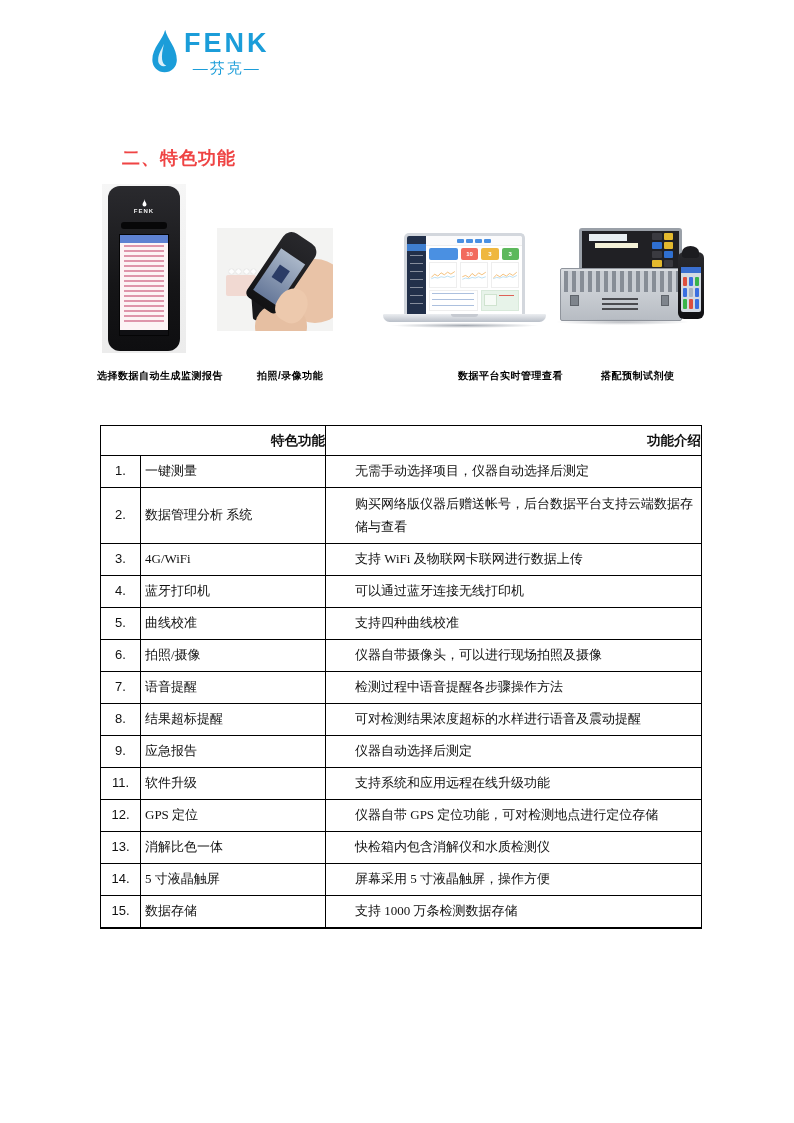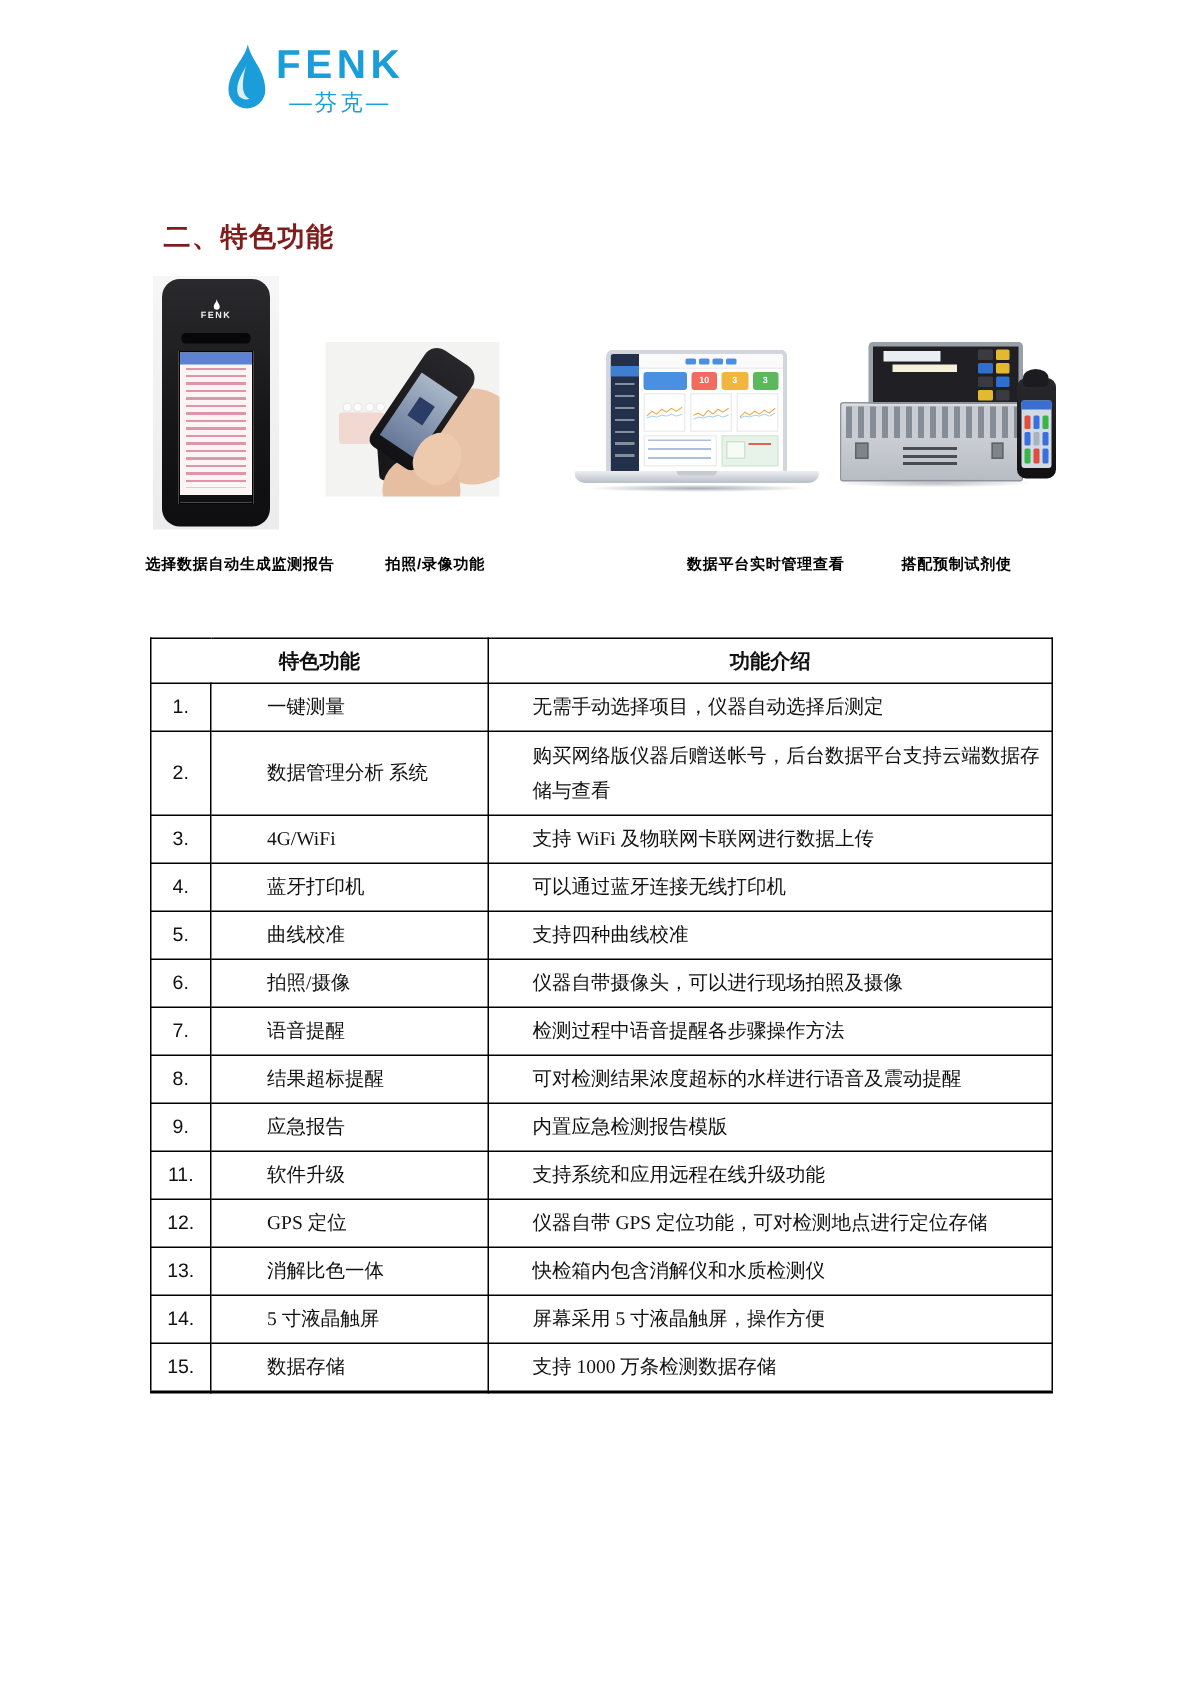--- a/index.html
+++ b/index.html
@@ -8,21 +8,21 @@
   .page { position:relative; width:794px; height:1123px; background:#fff; overflow:hidden; }
 
   
   .logo { position:absolute; left:150px; top:28px; display:flex; align-items:flex-start; }
   .logo .drop-svg { width:28px; height:50px; }
   .logo-text { margin-left:6px; color:#1b9dd9; }
   .brand { font-size:27px; font-weight:700; letter-spacing:3px; line-height:30px; }
   .brand-cn { font-size:15px; letter-spacing:2px; text-align:center; margin-top:1px; }
 
   
-  .heading { position:absolute; left:109px; top:146px; font-size:18px; font-weight:700; color:#7f1d1d; letter-spacing:1px; }
+  .heading { position:absolute; left:122px; top:146px; font-size:18px; font-weight:700; color:#ef4444; letter-spacing:1px; }
 
   
   .photo { position:absolute; overflow:hidden; }
   .photo1 { left:102px; top:184px; width:84px; height:169px; background:linear-gradient(180deg,#f6f6f6,#ececec); }
   .dev1 { position:absolute; left:7%; right:7%; top:1%; bottom:1%; background:linear-gradient(180deg,#2a2a2e,#151517 60%,#0e0e10); border-radius:12px; }
   .dev1-logo { position:absolute; top:8%; left:0; right:0; text-align:center; color:#f0f0f0; font-size:6px; font-weight:700; letter-spacing:1px; }
   .dev1-logo svg { display:block; margin:0 auto 1px auto; width:5px; height:8px; }
   .dev1-slot { position:absolute; top:22%; left:18%; right:18%; height:4%; background:#070708; border-radius:3px; }
   .dev1-screen { position:absolute; top:29%; left:16%; right:16%; bottom:9%; background:#fdf4f5; border:1px solid #050506; }
   .scr-statusbar { position:absolute; top:0; left:0; right:0; height:8%; background:#5e82d2; }
@@ -103,27 +103,27 @@
   .cap1 { left:97px; } .cap2 { left:257px; } .cap3 { left:418px;margin-left:40px; } .cap4 { left:601px; }
 
   
   .feature-table { position:absolute; left:100px; top:425px; width:601px; border-collapse:collapse; table-layout:fixed;
     font-family:"Liberation Serif","DejaVu Serif",serif; color:#111; }
   .feature-table col.c-num { width:40px; }
   .feature-table col.c-feat { width:185px; }
   .feature-table col.c-desc { width:376px; }
   .feature-table th, .feature-table td { border:1px solid #000; }
   .feature-table { border:1px solid #000; border-bottom:2px solid #000; }
-  .feature-table thead th { height:30px; font-size:13.5px; font-weight:700; text-align:center; vertical-align:middle;
+  .feature-table thead th { height:30px; font-size:13.5px; font-weight:700; text-align:right; vertical-align:middle;
     font-family:"Liberation Sans","DejaVu Sans",sans-serif; }
   .feature-table tbody tr { height:32px; }
   .feature-table tbody tr:nth-child(2) { height:56px; }
   .feature-table td { font-size:13px; vertical-align:middle; line-height:1.75; }
   .td-num { text-align:center; font-family:"Liberation Sans","DejaVu Sans",sans-serif; font-size:12px; }
-  .td-feat { padding-left:37px; }
+  .td-feat { padding-left:4px; }
   .td-desc { padding-left:29px; padding-right:8px; }
 </style>
 </head>
 <body>
 
 <div class="page">
 
   <header class="logo">
     <svg class="drop-svg" viewBox="0 0 24 40">
       <path d="M13 0 C11 9 2 15 2 26 a10.5 10.5 0 0 0 21 0 C23 15 15 9 13 0 Z" fill="#1b9dd9"></path>
@@ -326,21 +326,21 @@
 
     <tr>
       <td class="td-num">8.</td>
       <td class="td-feat">结果超标提醒</td>
       <td class="td-desc">可对检测结果浓度超标的水样进行语音及震动提醒</td>
     </tr>
 
     <tr>
       <td class="td-num">9.</td>
       <td class="td-feat">应急报告</td>
-      <td class="td-desc">内置应急检测报告模版</td>
+      <td class="td-desc">仪器自动选择后测定</td>
     </tr>
 
 
     <tr>
       <td class="td-num">11.</td>
       <td class="td-feat">软件升级</td>
       <td class="td-desc">支持系统和应用远程在线升级功能</td>
     </tr>
 
     <tr>

